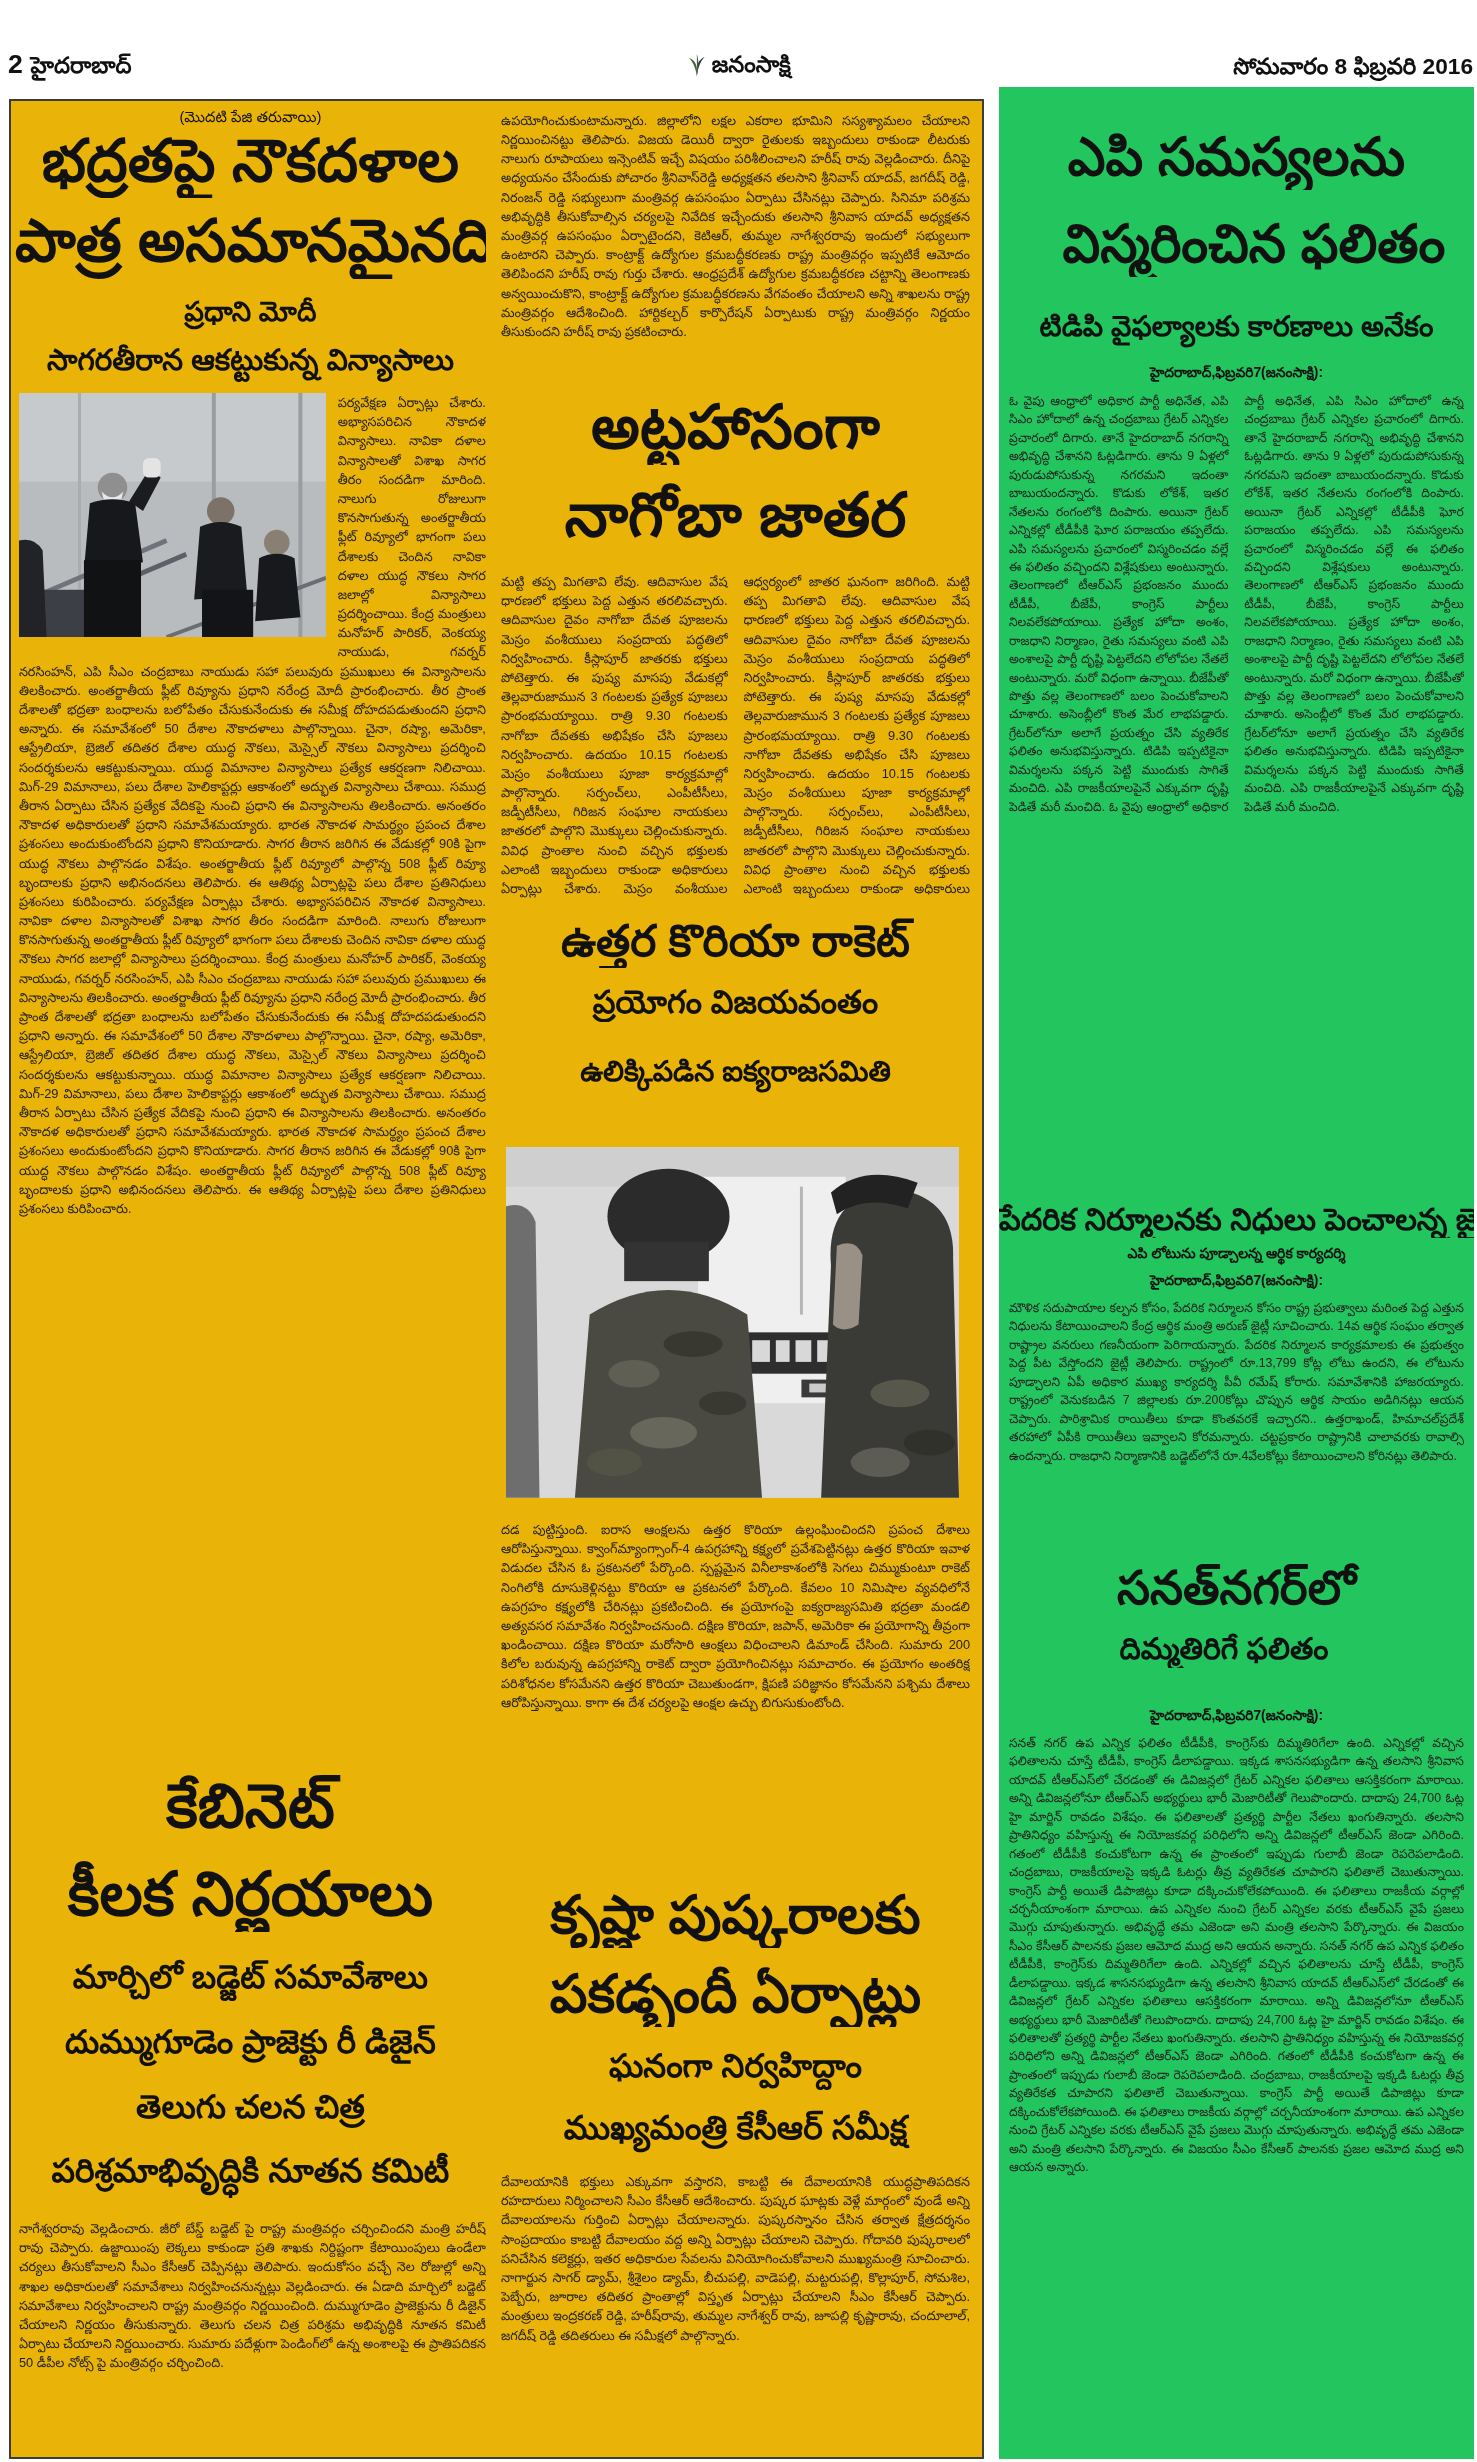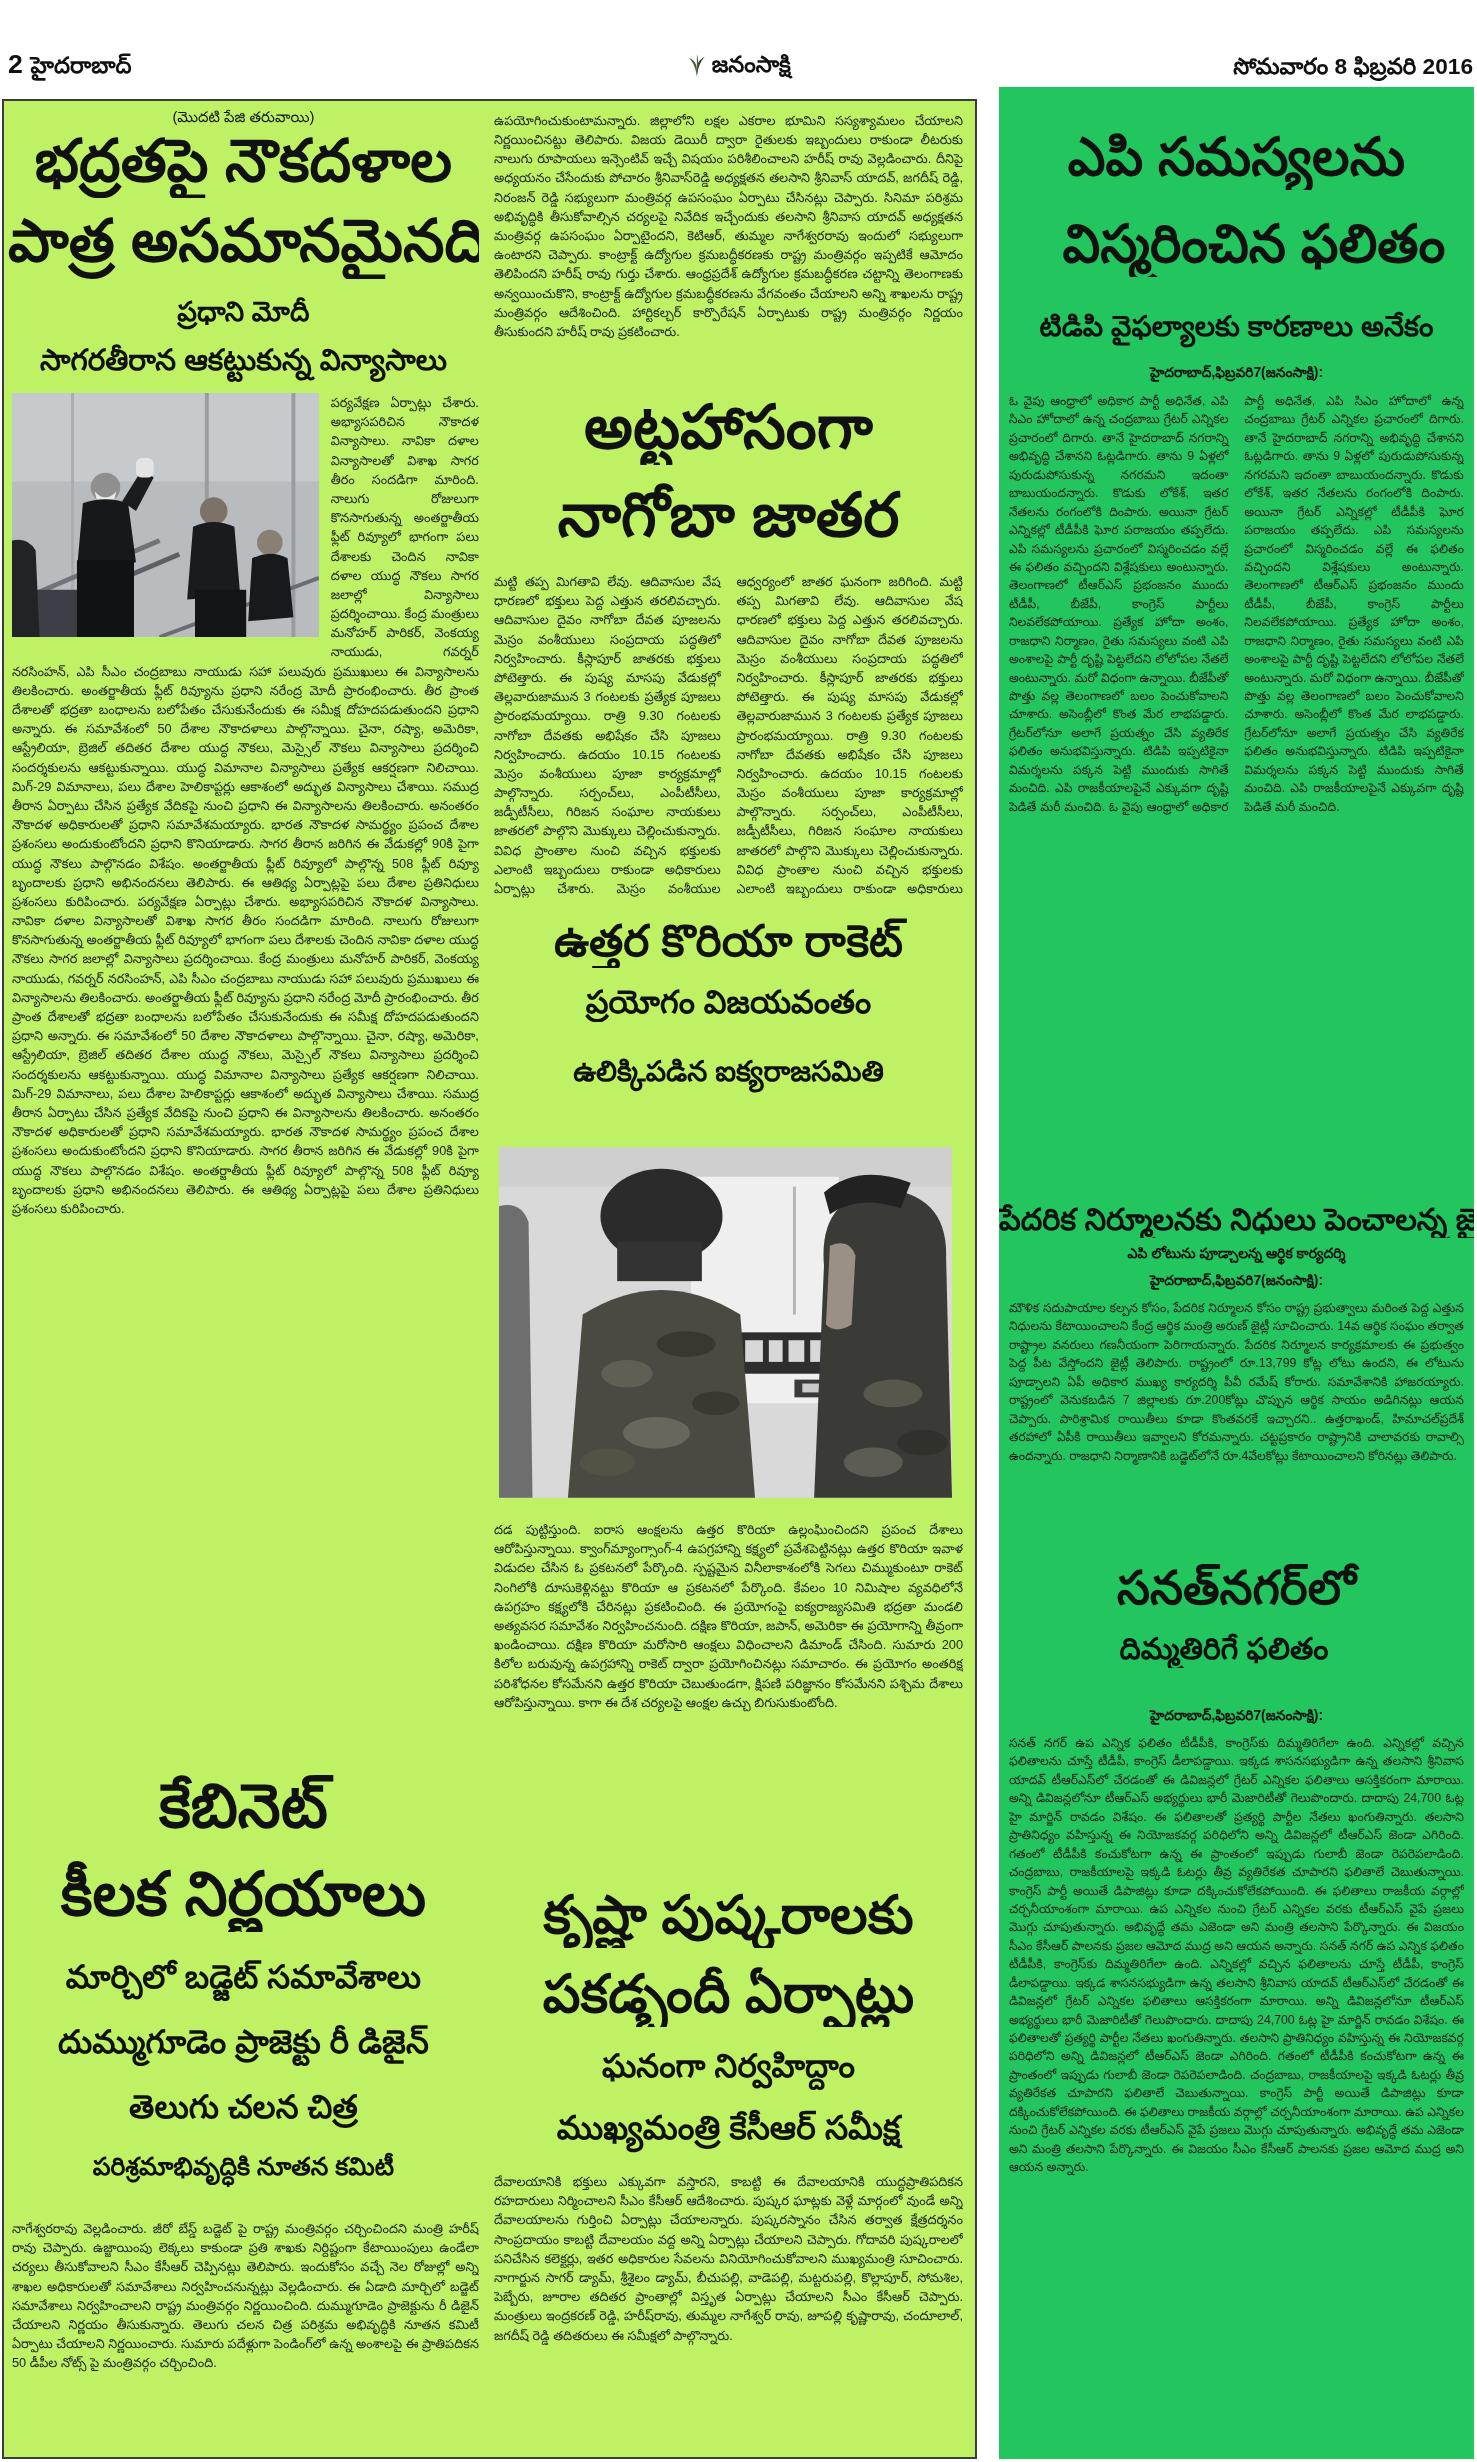--- a/index.html
+++ b/index.html
@@ -7,21 +7,21 @@
         font-family:"Liberation Sans","DejaVu Sans",sans-serif;color:#111;}
   .abs{position:absolute;}
   
   .hdr-left{left:7.9px;top:49px;display:flex;align-items:baseline;gap:7.9px;}
   .pgnum{font-size:26.6px;font-weight:bold;}
   .section{font-size:22.7px;font-weight:bold;}
   .masthead{left:621px;top:51px;width:236px;display:flex;align-items:center;justify-content:center;gap:4.9px;}
   .masthead-txt{font-size:22.7px;font-weight:bold;}
   .hdr-date{left:1133px;top:53px;width:340px;text-align:right;font-size:22.7px;font-weight:bold;}
   
-  #mainbox{left:2px;top:99px;width:975px;height:2360px;border:2px solid #3c3c3c;box-sizing:border-box;background:#bef264;}
+  #mainbox{left:9px;top:99px;width:975px;height:2360px;border:2px solid #3c3c3c;box-sizing:border-box;background:#eab308;}
   
   #rightcol{left:999px;top:87px;width:475px;height:2372px;background:#22c55e;}
   
   .hl{font-weight:bold;text-align:center;line-height:1.25;white-space:nowrap;overflow:hidden;}
   .kick{font-weight:600;text-align:center;white-space:nowrap;overflow:hidden;}
   .byline{font-weight:bold;text-align:center;font-size:13.8px;}
   .note{text-align:center;font-size:14.8px;}
   .bt{font-size:12.8px;line-height:1.5;text-align:justify;overflow:hidden;color:#222;}
   .bt2col{column-count:2;column-gap:15.8px;}
   .photo{background:#cfcfcf;overflow:hidden;}
@@ -90,21 +90,21 @@
         </svg>
       </span>
       <span>పర్యవేక్షణ ఏర్పాట్లు చేశారు. అభ్యాసపరిచిన నౌకాదళ విన్యాసాలు. నావికా దళాల విన్యాసాలతో విశాఖ సాగర తీరం సందడిగా మారింది. నాలుగు రోజులుగా కొనసాగుతున్న అంతర్జాతీయ ఫ్లీట్ రివ్యూలో భాగంగా పలు దేశాలకు చెందిన నావికా దళాల యుద్ధ నౌకలు సాగర జలాల్లో విన్యాసాలు ప్రదర్శించాయి. కేంద్ర మంత్రులు మనోహర్ పారికర్, వెంకయ్య నాయుడు, గవర్నర్ నరసింహన్, ఎపి సీఎం చంద్రబాబు నాయుడు సహా పలువురు ప్రముఖులు ఈ విన్యాసాలను తిలకించారు. అంతర్జాతీయ ఫ్లీట్ రివ్యూను ప్రధాని నరేంద్ర మోదీ ప్రారంభించారు. తీర ప్రాంత దేశాలతో భద్రతా బంధాలను బలోపేతం చేసుకునేందుకు ఈ సమీక్ష దోహదపడుతుందని ప్రధాని అన్నారు. ఈ సమావేశంలో 50 దేశాల నౌకాదళాలు పాల్గొన్నాయి. చైనా, రష్యా, అమెరికా, ఆస్ట్రేలియా, బ్రెజిల్ తదితర దేశాల యుద్ధ నౌకలు, మెస్సైల్ నౌకలు విన్యాసాలు ప్రదర్శించి సందర్శకులను ఆకట్టుకున్నాయి. యుద్ధ విమానాల విన్యాసాలు ప్రత్యేక ఆకర్షణగా నిలిచాయి. మిగ్-29 విమానాలు, పలు దేశాల హెలికాప్టర్లు ఆకాశంలో అద్భుత విన్యాసాలు చేశాయి. సముద్ర తీరాన ఏర్పాటు చేసిన ప్రత్యేక వేదికపై నుంచి ప్రధాని ఈ విన్యాసాలను తిలకించారు. అనంతరం నౌకాదళ అధికారులతో ప్రధాని సమావేశమయ్యారు. భారత నౌకాదళ సామర్థ్యం ప్రపంచ దేశాల ప్రశంసలు అందుకుంటోందని ప్రధాని కొనియాడారు. సాగర తీరాన జరిగిన ఈ వేడుకల్లో 90కి పైగా యుద్ధ నౌకలు పాల్గొనడం విశేషం. అంతర్జాతీయ ఫ్లీట్ రివ్యూలో పాల్గొన్న 508 ఫ్లీట్ రివ్యూ బృందాలకు ప్రధాని అభినందనలు తెలిపారు. ఈ ఆతిథ్య ఏర్పాట్లపై పలు దేశాల ప్రతినిధులు ప్రశంసలు కురిపించారు. పర్యవేక్షణ ఏర్పాట్లు చేశారు. అభ్యాసపరిచిన నౌకాదళ విన్యాసాలు. నావికా దళాల విన్యాసాలతో విశాఖ సాగర తీరం సందడిగా మారింది. నాలుగు రోజులుగా కొనసాగుతున్న అంతర్జాతీయ ఫ్లీట్ రివ్యూలో భాగంగా పలు దేశాలకు చెందిన నావికా దళాల యుద్ధ నౌకలు సాగర జలాల్లో విన్యాసాలు ప్రదర్శించాయి. కేంద్ర మంత్రులు మనోహర్ పారికర్, వెంకయ్య నాయుడు, గవర్నర్ నరసింహన్, ఎపి సీఎం చంద్రబాబు నాయుడు సహా పలువురు ప్రముఖులు ఈ విన్యాసాలను తిలకించారు. అంతర్జాతీయ ఫ్లీట్ రివ్యూను ప్రధాని నరేంద్ర మోదీ ప్రారంభించారు. తీర ప్రాంత దేశాలతో భద్రతా బంధాలను బలోపేతం చేసుకునేందుకు ఈ సమీక్ష దోహదపడుతుందని ప్రధాని అన్నారు. ఈ సమావేశంలో 50 దేశాల నౌకాదళాలు పాల్గొన్నాయి. చైనా, రష్యా, అమెరికా, ఆస్ట్రేలియా, బ్రెజిల్ తదితర దేశాల యుద్ధ నౌకలు, మెస్సైల్ నౌకలు విన్యాసాలు ప్రదర్శించి సందర్శకులను ఆకట్టుకున్నాయి. యుద్ధ విమానాల విన్యాసాలు ప్రత్యేక ఆకర్షణగా నిలిచాయి. మిగ్-29 విమానాలు, పలు దేశాల హెలికాప్టర్లు ఆకాశంలో అద్భుత విన్యాసాలు చేశాయి. సముద్ర తీరాన ఏర్పాటు చేసిన ప్రత్యేక వేదికపై నుంచి ప్రధాని ఈ విన్యాసాలను తిలకించారు. అనంతరం నౌకాదళ అధికారులతో ప్రధాని సమావేశమయ్యారు. భారత నౌకాదళ సామర్థ్యం ప్రపంచ దేశాల ప్రశంసలు అందుకుంటోందని ప్రధాని కొనియాడారు. సాగర తీరాన జరిగిన ఈ వేడుకల్లో 90కి పైగా యుద్ధ నౌకలు పాల్గొనడం విశేషం. అంతర్జాతీయ ఫ్లీట్ రివ్యూలో పాల్గొన్న 508 ఫ్లీట్ రివ్యూ బృందాలకు ప్రధాని అభినందనలు తెలిపారు. ఈ ఆతిథ్య ఏర్పాట్లపై పలు దేశాల ప్రతినిధులు ప్రశంసలు కురిపించారు.</span>
     </div>
 
     <div class="abs hl" style="left:7.9px;top:1667px;width:463px;font-size:61px;">కేబినెట్</div>
     <div class="abs hl" style="left:7.9px;top:1755px;width:463px;font-size:61px;">కీలక నిర్ణయాలు</div>
     <div class="abs kick" style="left:7.9px;top:1858px;width:463px;font-size:32.5px;">మార్చిలో బడ్జెట్ సమావేశాలు</div>
     <div class="abs kick" style="left:7.9px;top:1923px;width:463px;font-size:32.5px;">దుమ్ముగూడెం ప్రాజెక్టు రీ డిజైన్</div>
     <div class="abs kick" style="left:7.9px;top:1988px;width:463px;font-size:32.5px;">తెలుగు చలన చిత్ర</div>
-    <div class="abs kick" style="left:7.9px;top:2051px;width:463px;font-size:25px;">పరిశ్రమాభివృద్ధికి నూతన కమిటీ</div>
+    <div class="abs kick" style="left:7.9px;top:2051px;width:463px;font-size:33px;">పరిశ్రమాభివృద్ధికి నూతన కమిటీ</div>
     <div class="abs bt" style="left:7.9px;top:2118px;width:467px;height:232px;">నాగేశ్వరరావు వెల్లడించారు. జీరో బేస్డ్ బడ్జెట్ పై రాష్ట్ర మంత్రివర్గం చర్చించిందని మంత్రి హరీష్ రావు చెప్పారు. ఉజ్జాయింపు లెక్కలు కాకుండా ప్రతి శాఖకు నిర్దిష్టంగా కేటాయింపులు ఉండేలా చర్యలు తీసుకోవాలని సీఎం కేసీఆర్ చెప్పినట్లు తెలిపారు. ఇందుకోసం వచ్చే నెల రోజుల్లో అన్ని శాఖల అధికారులతో సమావేశాలు నిర్వహించనున్నట్లు వెల్లడించారు. ఈ ఏడాది మార్చిలో బడ్జెట్ సమావేశాలు నిర్వహించాలని రాష్ట్ర మంత్రివర్గం నిర్ణయించింది. దుమ్ముగూడెం ప్రాజెక్టును రీ డిజైన్ చేయాలని నిర్ణయం తీసుకున్నారు. తెలుగు చలన చిత్ర పరిశ్రమ అభివృద్ధికి నూతన కమిటీ ఏర్పాటు చేయాలని నిర్ణయించారు. సుమారు పదేళ్లుగా పెండింగ్‌లో ఉన్న అంశాలపై ఈ ప్రాతిపదికన 50 డీపీల నోట్స్ పై మంత్రివర్గం చర్చించింది.</div>
 
     <div class="abs bt" style="left:490px;top:9.9px;width:469px;height:272px;">ఉపయోగించుకుంటామన్నారు. జిల్లాలోని లక్షల ఎకరాల భూమిని సస్యశ్యామలం చేయాలని నిర్ణయించినట్టు తెలిపారు. విజయ డెయిరీ ద్వారా రైతులకు ఇబ్బందులు రాకుండా లీటరుకు నాలుగు రూపాయలు ఇన్సెంటివ్ ఇచ్చే విషయం పరిశీలించాలని హరీష్ రావు వెల్లడించారు. దీనిపై అధ్యయనం చేసేందుకు పోచారం శ్రీనివాస్‌రెడ్డి అధ్యక్షతన తలసాని శ్రీనివాస్ యాదవ్, జగదీష్ రెడ్డి, నిరంజన్ రెడ్డి సభ్యులుగా మంత్రివర్గ ఉపసంఘం ఏర్పాటు చేసినట్లు చెప్పారు. సినిమా పరిశ్రమ అభివృద్ధికి తీసుకోవాల్సిన చర్యలపై నివేదిక ఇచ్చేందుకు తలసాని శ్రీనివాస యాదవ్ అధ్యక్షతన మంత్రివర్గ ఉపసంఘం ఏర్పాటైందని, కెటిఆర్, తుమ్మల నాగేశ్వరరావు ఇందులో సభ్యులుగా ఉంటారని చెప్పారు. కాంట్రాక్ట్ ఉద్యోగుల క్రమబద్ధీకరణకు రాష్ట్ర మంత్రివర్గం ఇప్పటికే ఆమోదం తెలిపిందని హరీష్ రావు గుర్తు చేశారు. ఆంధ్రప్రదేశ్ ఉద్యోగుల క్రమబద్ధీకరణ చట్టాన్ని తెలంగాణకు అన్వయించుకొని, కాంట్రాక్ట్ ఉద్యోగుల క్రమబద్ధీకరణను వేగవంతం చేయాలని అన్ని శాఖలను రాష్ట్ర మంత్రివర్గం ఆదేశించింది. హార్టికల్చర్ కార్పొరేషన్ ఏర్పాటుకు రాష్ట్ర మంత్రివర్గం నిర్ణయం తీసుకుందని హరీష్ రావు ప్రకటించారు.</div>
 
     <div class="abs hl" style="left:490px;top:288px;width:469px;font-size:61px;">అట్టహాసంగా</div>
     <div class="abs hl" style="left:490px;top:376px;width:469px;font-size:61px;">నాగోబా జాతర</div>
     <div class="abs bt bt2col" style="left:490px;top:471px;width:469px;height:331px;">మట్టి తప్ప మిగతావి లేవు. ఆదివాసుల వేష ధారణలో భక్తులు పెద్ద ఎత్తున తరలివచ్చారు. ఆదివాసుల దైవం నాగోబా దేవత పూజలను మెస్రం వంశీయులు సంప్రదాయ పద్ధతిలో నిర్వహించారు. కీస్లాపూర్ జాతరకు భక్తులు పోటెత్తారు. ఈ పుష్య మాసపు వేడుకల్లో తెల్లవారుజామున 3 గంటలకు ప్రత్యేక పూజలు ప్రారంభమయ్యాయి. రాత్రి 9.30 గంటలకు నాగోబా దేవతకు అభిషేకం చేసి పూజలు నిర్వహించారు. ఉదయం 10.15 గంటలకు మెస్రం వంశీయులు పూజా కార్యక్రమాల్లో పాల్గొన్నారు. సర్పంచ్‌లు, ఎంపీటీసీలు, జడ్పీటీసీలు, గిరిజన సంఘాల నాయకులు జాతరలో పాల్గొని మొక్కులు చెల్లించుకున్నారు. వివిధ ప్రాంతాల నుంచి వచ్చిన భక్తులకు ఎలాంటి ఇబ్బందులు రాకుండా అధికారులు ఏర్పాట్లు చేశారు. మెస్రం వంశీయుల ఆధ్వర్యంలో జాతర ఘనంగా జరిగింది. మట్టి తప్ప మిగతావి లేవు. ఆదివాసుల వేష ధారణలో భక్తులు పెద్ద ఎత్తున తరలివచ్చారు. ఆదివాసుల దైవం నాగోబా దేవత పూజలను మెస్రం వంశీయులు సంప్రదాయ పద్ధతిలో నిర్వహించారు. కీస్లాపూర్ జాతరకు భక్తులు పోటెత్తారు. ఈ పుష్య మాసపు వేడుకల్లో తెల్లవారుజామున 3 గంటలకు ప్రత్యేక పూజలు ప్రారంభమయ్యాయి. రాత్రి 9.30 గంటలకు నాగోబా దేవతకు అభిషేకం చేసి పూజలు నిర్వహించారు. ఉదయం 10.15 గంటలకు మెస్రం వంశీయులు పూజా కార్యక్రమాల్లో పాల్గొన్నారు. సర్పంచ్‌లు, ఎంపీటీసీలు, జడ్పీటీసీలు, గిరిజన సంఘాల నాయకులు జాతరలో పాల్గొని మొక్కులు చెల్లించుకున్నారు. వివిధ ప్రాంతాల నుంచి వచ్చిన భక్తులకు ఎలాంటి ఇబ్బందులు రాకుండా అధికారులు ఏర్పాట్లు చేశారు. మెస్రం వంశీయుల ఆధ్వర్యంలో జాతర ఘనంగా జరిగింది.</div>
 
     <div class="abs hl" style="left:490px;top:812px;width:469px;font-size:44px;">ఉత్తర కొరియా రాకెట్</div>
     <div class="abs hl" style="left:490px;top:881px;width:469px;font-size:32px;">ప్రయోగం విజయవంతం</div>

